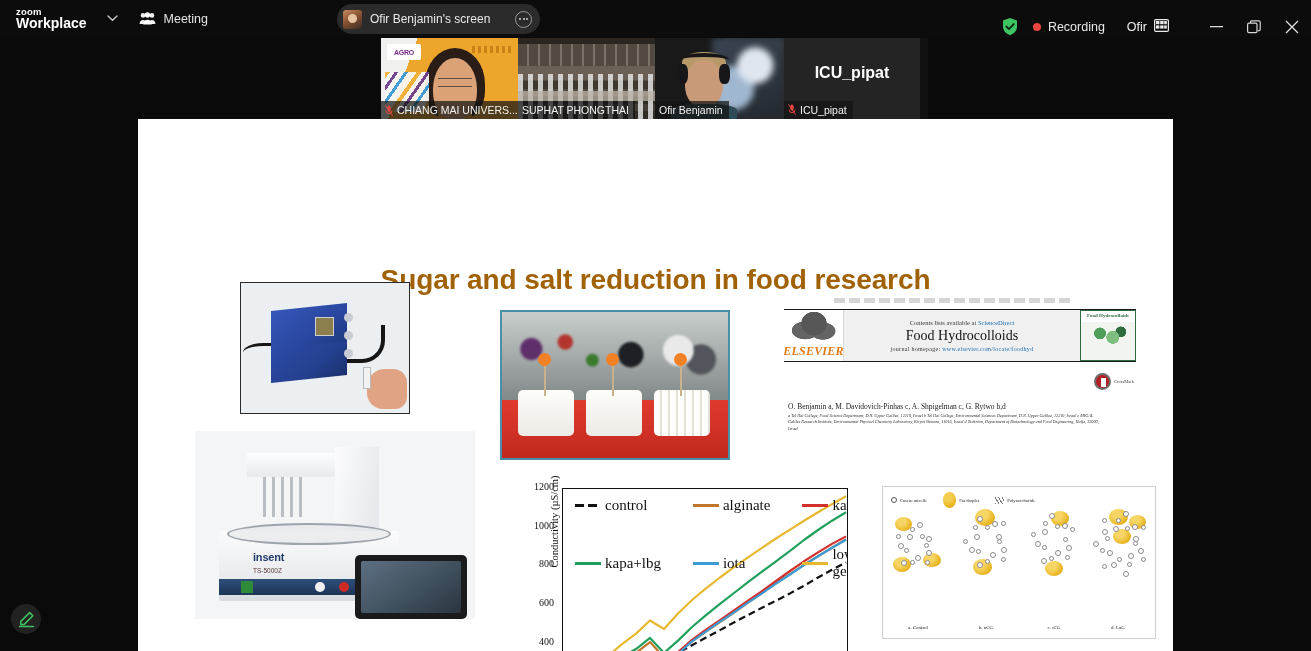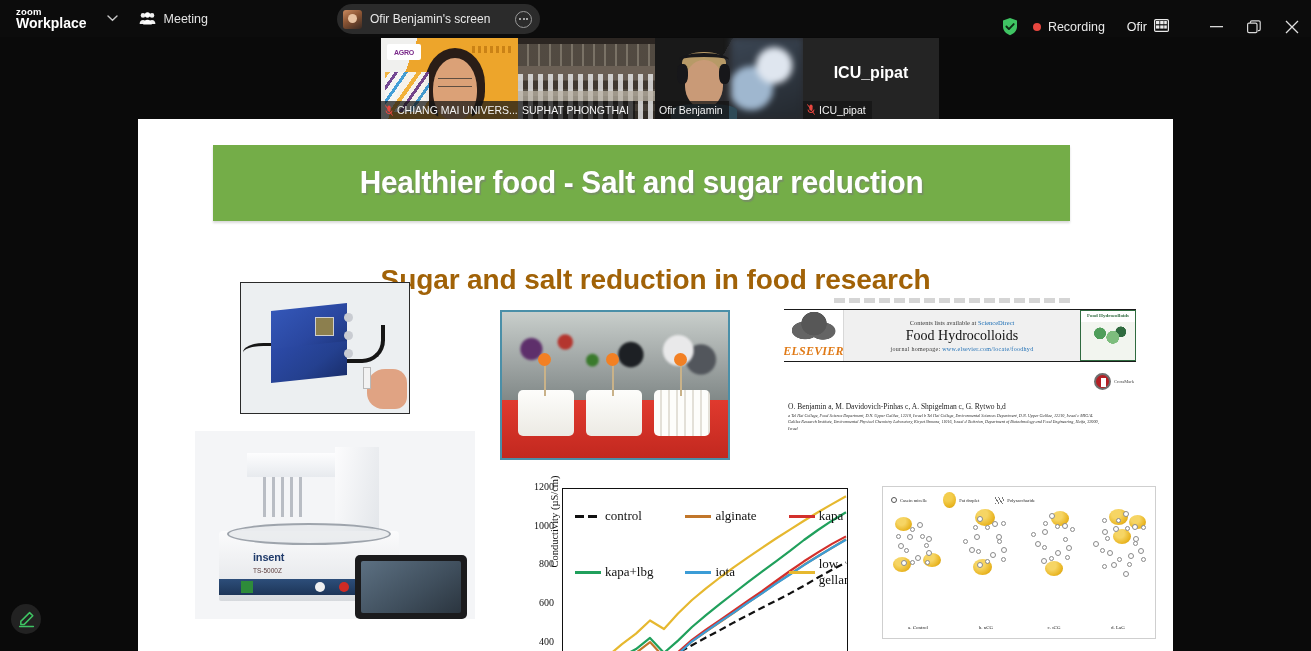--- a/index.html
+++ b/index.html
@@ -252,21 +252,21 @@
         rgba(255,255,255,.06) 8px 15px);
   }
   #vt2 .desk {
     position: absolute; left: 0; bottom: 18px;
     width: 137px; height: 10px;
     background: #b9b2a4;
     opacity: .75;
   }
 
   
-  #vt3 { width: 148px; }
+  #vt3 { width: 129px; }
   #vt3 .bg {
     position: absolute; inset: 0;
     background: linear-gradient(120deg,#191919 0 40%, #2a2a2d 40% 100%);
   }
   #vt3 .blur {
     position: absolute; right: 0; top: 0;
     width: 72px; height: 81px;
     background:
       radial-gradient(circle at 60% 34%, #dfe6ef 0 26%, rgba(0,0,0,0) 27%),
       radial-gradient(circle at 28% 62%, #9fb7cf 0 30%, rgba(0,0,0,0) 31%),
@@ -694,27 +694,27 @@
   #chart-plot {
     position: absolute;
     left: 44px; top: 6px;
     width: 286px; height: 169px;
     border: 1.8px solid #111;
     background: #fff;
     overflow: hidden;
   }
   #chart-legend {
     position: absolute;
-    left: 12px; top: 19px;
+    left: 12px; top: 8px;
     width: 262px;
     display: grid;
     grid-template-columns: 1fr 1fr 1fr;
     row-gap: 11px;
     column-gap: 2px;
-    font-size: 13px;
+    font-size: 15px;
     color: #111;
     font-family: "Liberation Serif", serif;
     gap: 32px;
   }
   #chart-legend .lg { display: flex; align-items: center; gap: 4px; }
   #chart-legend .swatch { width: 26px; height: 3px; flex: 0 0 auto; }
   #chart-legend .swatch.dash {
     height: 3px;
     background: repeating-linear-gradient(90deg,#111 0 9px, rgba(0,0,0,0) 9px 13px);
   }
@@ -934,23 +934,20 @@
           <path d="M0.4 0.4l7.2 10.2" stroke="#e8473f" stroke-width="1"></path>
         </svg>
       </span>
       <span>ICU_pipat</span>
     </div>
   </div>
 </div>
 
 <div id="slide">
 
-  <div class="title-banner">
-    <h1>Healthier food - Salt and sugar reduction</h1>
-  </div>
 
   <div class="subtitle">Sugar and salt reduction in food research</div>
 
   <div id="fig-instrument">
     <div class="cable"></div>
     <div class="body-top"></div>
     <div class="body-bot"></div>
     <div class="screen"></div>
     <div class="knob1"></div>
     <div class="knob2"></div>

